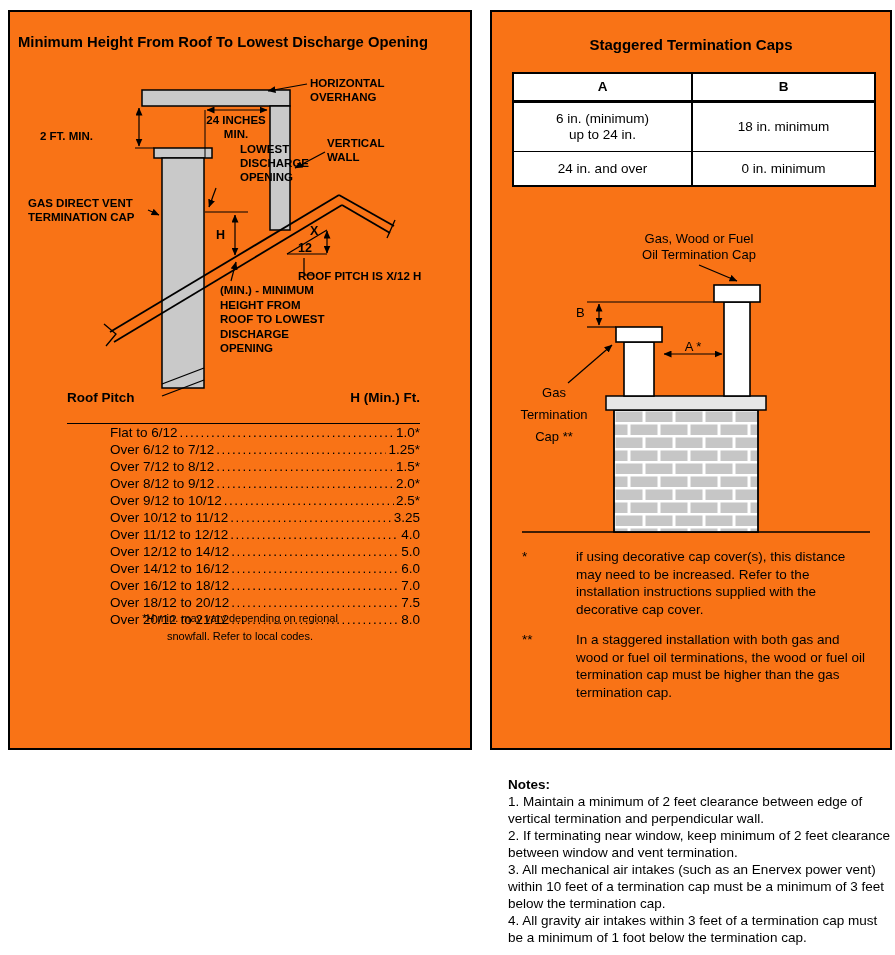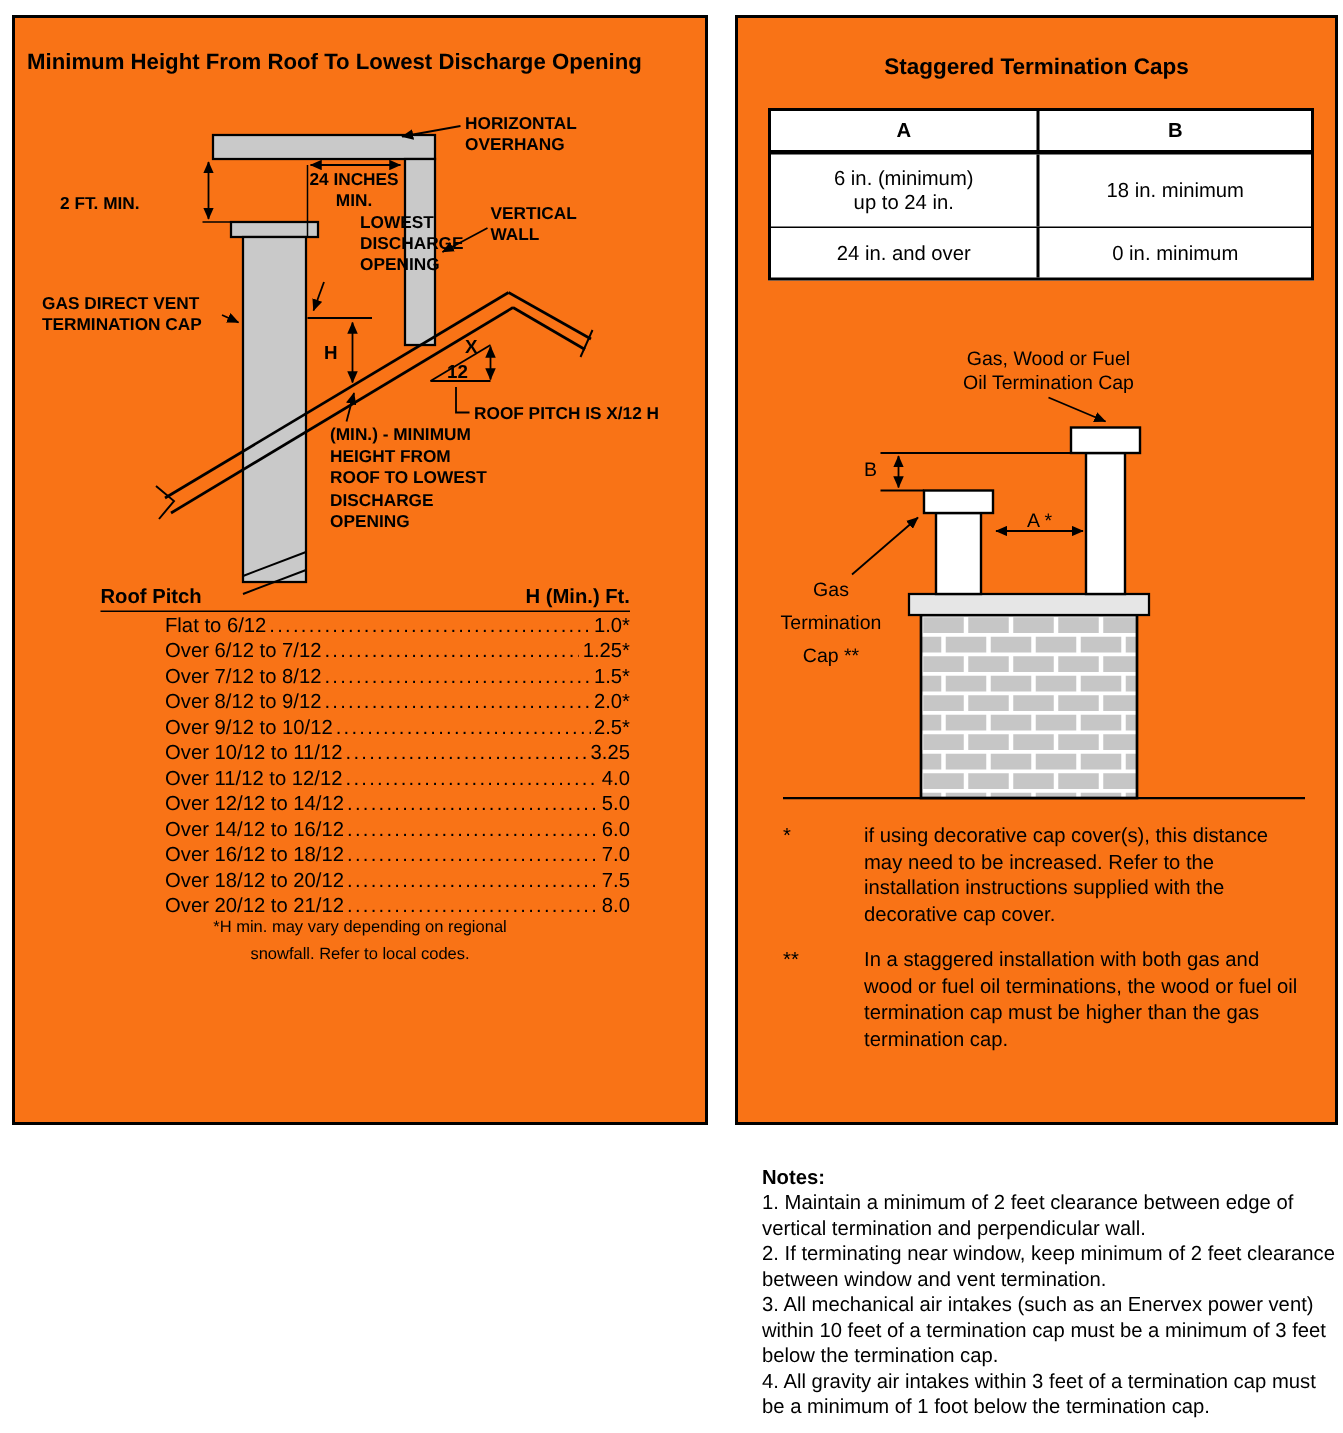--- a/index.html
+++ b/index.html
@@ -14,21 +14,21 @@
   .lp-title{position:absolute;left:8px;top:12px;width:448px;font-size:14.8px;font-weight:bold;}
   .rp-title{position:absolute;left:0;top:14px;width:100%;text-align:center;font-size:15px;font-weight:bold;}
   svg.art{position:absolute;left:0;top:0;}
   
   .dl{position:absolute;font-size:11.5px;font-weight:bold;line-height:14px;white-space:pre-line;}
   .dl-dim{font-size:12.5px;}
   
   .dr{position:absolute;font-size:13px;line-height:15.5px;white-space:pre-line;text-align:center;}
   
   .pitch-table{position:absolute;left:57px;top:377px;width:353px;font-size:13.5px;}
-  .pt-head{display:flex;justify-content:space-between;font-weight:bold;border-bottom:1.5px solid #000;padding-bottom:1px;line-height:17px;}
+  .pt-head{display:flex;justify-content:space-between;font-weight:bold;border-bottom:1.5px solid #000;padding-bottom:17px;line-height:17px;}
   .pt-row{display:flex;align-items:baseline;line-height:17px;margin-left:43px;}
   .pt-dots{flex:1;overflow:hidden;white-space:nowrap;margin:0 2px;}
   .pt-dots::after{content:"......................................................................................................................................";letter-spacing:1.5px;}
   .lp-footnote{position:absolute;left:0;top:586px;width:100%;text-align:center;font-size:11px;line-height:18px;white-space:pre-line;}
   
   .caps-table{position:absolute;left:20px;top:60px;width:360px;border:2px solid #000;background:#fff;}
   .ct-row{display:grid;grid-template-columns:177px 1fr;}
   .ct-head{border-bottom:3px solid #000;}
   .ct-head .ct-cell{font-weight:bold;height:26px;}
   .ct-cell{display:flex;align-items:center;justify-content:center;text-align:center;font-size:13.5px;line-height:16px;white-space:pre-line;}
@@ -107,21 +107,21 @@
   <div class="dl" style="left:194px;top:130px;margin-left:36px;">LOWEST
 DISCHARGE
 OPENING</div>
   <div class="dl" style="left:317px;top:124px;">VERTICAL
 WALL</div>
   <div class="dl" style="left:18px;top:184px;">GAS DIRECT VENT
 TERMINATION CAP</div>
   <div class="dl dl-dim" style="left:206px;top:216px;">H</div>
   <div class="dl dl-dim" style="left:300px;top:212px;">X</div>
   <div class="dl dl-dim" style="left:288px;top:229px;">12</div>
-  <div class="dl" style="left:306px;top:257px;">ROOF PITCH IS  X/12 H</div>
+  <div class="dl" style="left:288px;top:257px;">ROOF PITCH IS  X/12 H</div>
   <div class="dl" style="left:210px;top:271px;line-height:14.6px;">(MIN.) - MINIMUM
 HEIGHT FROM
 ROOF TO LOWEST
 DISCHARGE
 OPENING</div>
 
   <div class="pitch-table">
     <div class="pt-head">
       <span>Roof Pitch</span>
       <span>H (Min.) Ft.</span>

